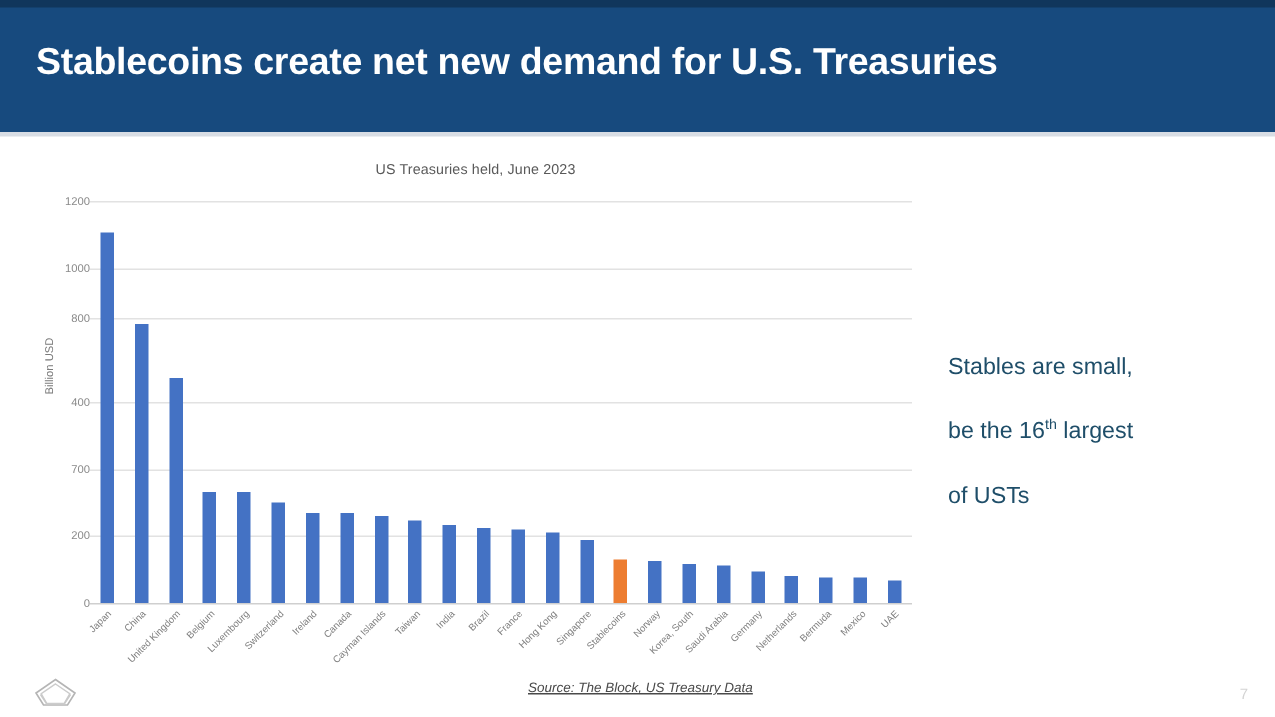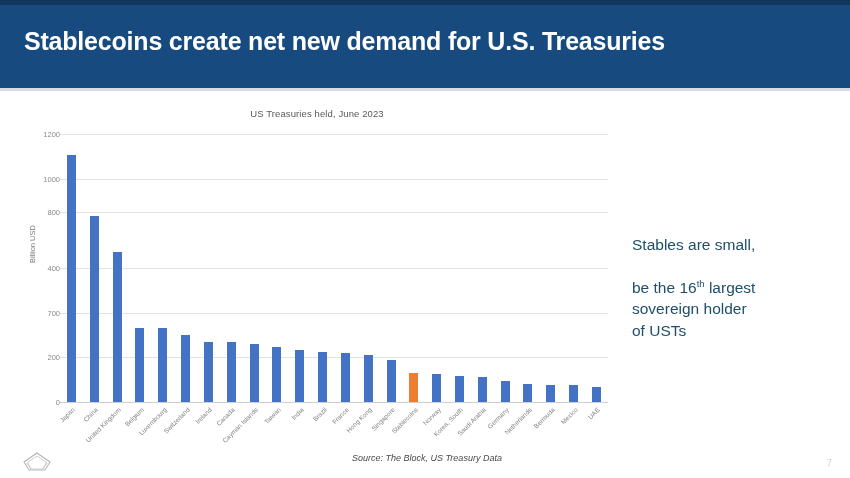--- a/index.html
+++ b/index.html
@@ -130,20 +130,21 @@
     color: #7f7f7f;
     white-space: nowrap;
   }
   .source {
     position: absolute;
     left: 330px; top: 345px;
     font-size: 9px;
     font-style: italic;
     color: #4a4a4a;
     white-space: nowrap;
+    text-decoration: underline;
   }
 
   
   .callout {
     position: absolute;
     left: 632px; top: 208px;
     width: 196px;
     font-size: 15.5px;
     line-height: 1.38;
     color: #1F4E69;
@@ -354,21 +355,21 @@
         </div>
       </div>
 
     <div class="source">Source: The Block, US Treasury Data</div>
   </div>
 
   <div class="callout">
     <span>Stables are small,</span><br>
     <br>
     <span>be the 16</span><sup>th</sup><span> largest</span><br>
-    <span>sovereign holder</span><br>
+    <br>
     <span>of USTs</span>
   </div>
 
   <div class="logo">
     <svg width="30" height="22" viewBox="0 0 30 22">
       <polygon points="15,3 28,12 23,20 7,20 2,12" fill="none" stroke="#b5b5b5" stroke-width="1.1"></polygon>
       <polygon points="15,6 24.5,12.5 20.8,19 9.2,19 5.5,12.5" fill="none" stroke="#cccccc" stroke-width="1"></polygon>
       <line x1="5" y1="13" x2="9" y2="19" stroke="#c9c9c9" stroke-width="1"></line>
       <line x1="25" y1="13" x2="21" y2="19" stroke="#c9c9c9" stroke-width="1"></line>
     </svg>

